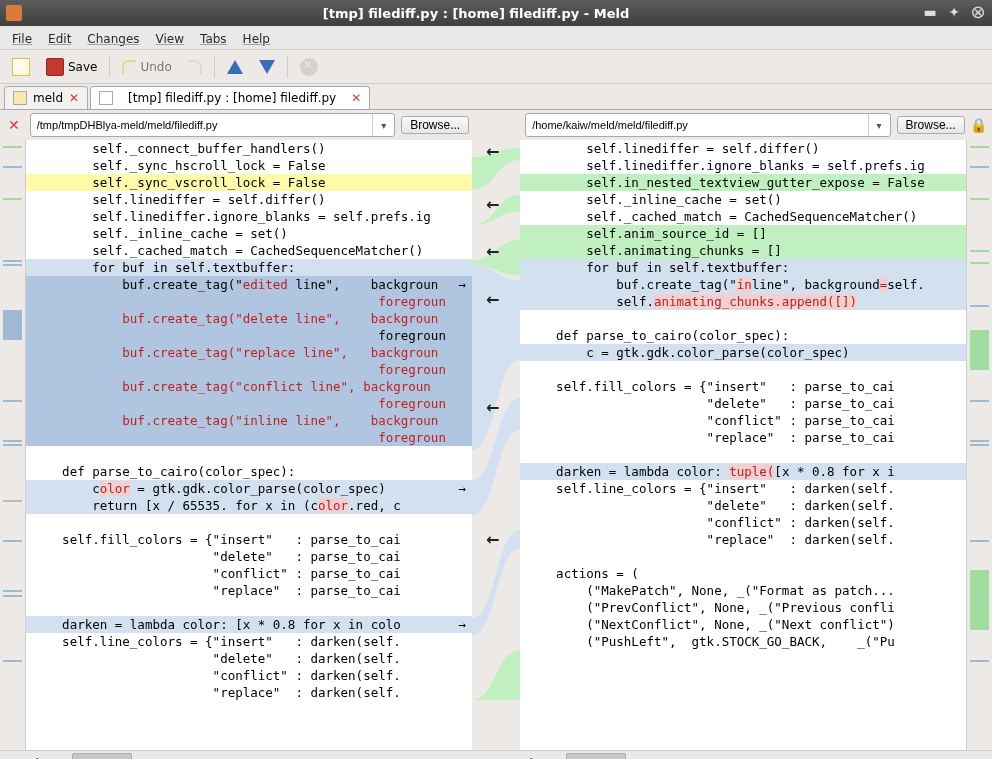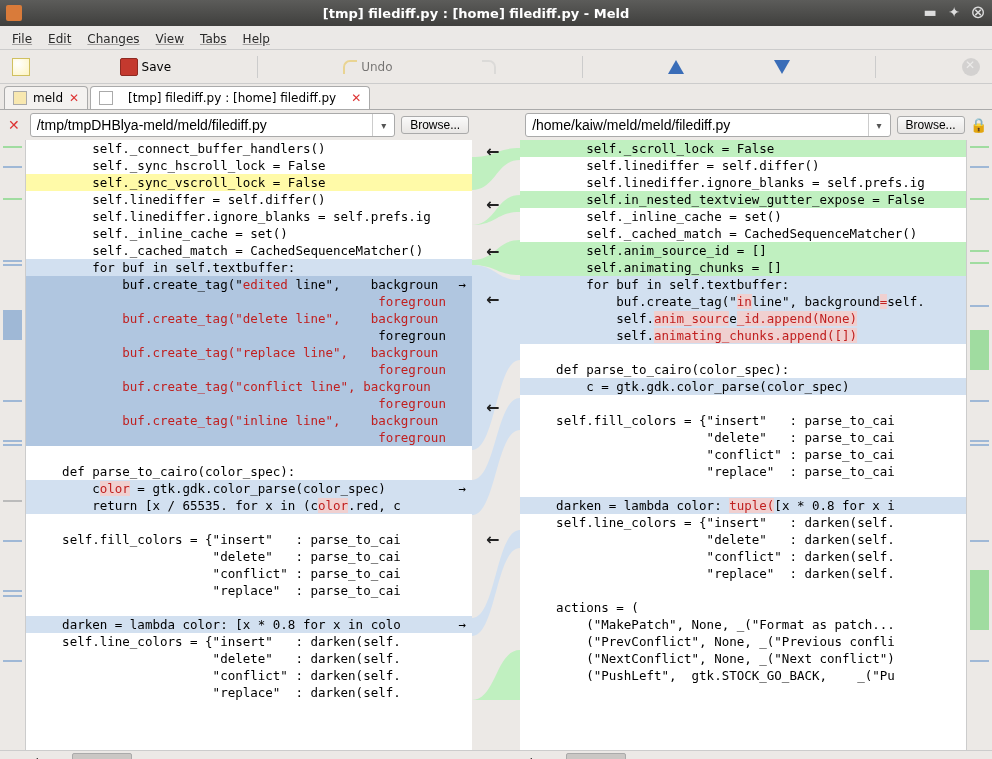--- a/index.html
+++ b/index.html
@@ -7,21 +7,21 @@
   
   .titlebar { background: linear-gradient(#5c5c5a, #3f3f3d); height: 26px; display: flex; align-items: center; color: #fff; padding: 0 6px; }
   .titlebar .icon { width: 16px; height: 16px; background: #d97b3a; border-radius: 2px; margin-right: 8px; }
   .titlebar .title { flex: 1; text-align: center; font-weight: bold; font-size: 13px; }
   .win-btns { display: flex; gap: 8px; }
   .win-btn { width: 16px; height: 16px; display: inline-block; color: #ddd; font-size: 14px; line-height: 14px; text-align: center; cursor: pointer; }
   
   .menubar { background: #ebe9e7; height: 24px; display: flex; align-items: flex-end; padding: 0 4px; border-bottom: 1px solid #ccc; }
   .menu-item { padding: 3px 8px; text-decoration: underline; text-decoration-color: rgba(0,0,0,0.3); color: #2a2a2a; cursor: pointer; }
   
-  .toolbar { background: #ece9e6; height: 34px; display: flex; align-items: center; padding: 0 6px; border-bottom: 1px solid #ccc; gap: 4px; justify-content: space-between; }
+  .toolbar { background: #ece9e6; height: 34px; display: flex; align-items: center; padding: 0 6px; border-bottom: 1px solid #ccc; gap: 4px; }
   .tool-btn { display: flex; align-items: center; gap: 4px; padding: 4px 6px; border-radius: 3px; cursor: pointer; }
   .tool-btn.disabled { opacity: 0.5; cursor: default; }
   .tool-sep { width: 1px; height: 22px; background: #ccc; margin: 0 2px; }
   .ico { width: 18px; height: 18px; display: inline-block; }
   .ico-new { background: radial-gradient(circle at 30% 30%, #fff, #fdf4c1); border:1px solid #d0c060; }
   .ico-save { background: #c4392e; border-radius: 2px; border:1px solid #8e2a22;}
   .ico-undo { border: 2px solid #e8c040; border-right: none; border-bottom: none; border-radius: 50% 0 0 0; width:14px; height:14px; }
   .ico-redo { border: 2px solid #ccc; border-left: none; border-bottom: none; border-radius: 0 50% 0 0; width:14px; height:14px; }
   .arrow-up { width: 0; height: 0; border-left: 8px solid transparent; border-right: 8px solid transparent; border-bottom: 14px solid #3a6db8; }
   .arrow-down { width: 0; height: 0; border-left: 8px solid transparent; border-right: 8px solid transparent; border-top: 14px solid #3a6db8; }
@@ -29,21 +29,21 @@
   .ico-stop::before { content:'✕'; color:#eee; position:absolute; top:0; left:3px; font-size:12px; }
   
   .tabbar { background: #ece9e6; height: 26px; display: flex; align-items: flex-end; padding: 0 4px; border-bottom: 1px solid #aaa; }
   .tab { background: #f4f2f0; border: 1px solid #aaa; border-bottom: none; border-radius: 4px 4px 0 0; padding: 4px 8px; display: flex; align-items: center; gap: 6px; margin-right: 2px; font-size: 12px; cursor: pointer; }
   .tab .close-x { color: #d33; font-weight: bold; cursor: pointer; }
   .tab .file-ico { width:14px; height:14px; background:#fff; border:1px solid #aaa; }
   
   .pathrow { background: #ece9e6; height: 30px; display: flex; align-items: center; padding: 3px 4px; gap: 6px; }
   .path-close { color: #d33; font-weight: bold; font-size: 14px; cursor: pointer; padding: 0 4px;}
   .path-input-wrap { flex: 1; display: flex; border: 1px solid #aaa; background: #fff; border-radius: 3px; height: 24px; }
-  .path-input { flex: 1; border: none; padding: 10px 6px; font-size: 14px; outline: none; background: transparent; }
+  .path-input { flex: 1; border: none; padding: 10px 6px; font-size: 11px; outline: none; background: transparent; }
   .path-dd { width: 22px; border-left: 1px solid #ccc; display:flex; align-items:center; justify-content:center; cursor:pointer; }
   .browse-btn { border: 1px solid #aaa; background: linear-gradient(#fafafa,#e8e6e4); padding: 1px 8px; border-radius: 3px; cursor: pointer; font-size:12px; }
   
   .diff-area { display: flex; height: 610px; background: #eee; }
   .minimap { width: 26px; background: #ece9e6; position: relative; border-right:1px solid #ccc; }
   .minimap.right { border-right:none; border-left:1px solid #ccc;}
   .mm-line { position:absolute; left:3px; right:3px; height:2px; }
   .mm-blue { background:#9fb8d6; }
   .mm-green { background:#a0dca0; }
   .mm-grey { background:#bbb; }
@@ -217,31 +217,29 @@
     <span class="garrow" style="top:2px;">←</span>
     <span class="garrow" style="top:55px;">←</span>
     <span class="garrow" style="top:102px;">←</span>
     <span class="garrow" style="top:150px;">←</span>
     <span class="garrow" style="top:258px;">←</span>
     <span class="garrow" style="top:390px;">←</span>
   </div>
 
   <div class="pane">
     <div class="code-content">
-      <div class="line bg-green">        self._scroll_lock = False</div>
       <div class="line">        self.linediffer = self.differ()</div>
       <div class="line">        self.linediffer.ignore_blanks = self.prefs.ig</div>
       <div class="line bg-green">        self.in_nested_textview_gutter_expose = False</div>
       <div class="line">        self._inline_cache = set()</div>
       <div class="line">        self._cached_match = CachedSequenceMatcher()</div>
       <div class="line bg-green">        self.anim_source_id = []</div>
       <div class="line bg-green">        self.animating_chunks = []</div>
       <div class="line bg-blue">        for buf in self.textbuffer:</div>
       <div class="line bg-blue"><span>            buf.create_tag("</span><span class="hl-redtxt">in</span><span>line", background</span><span class="hl-redtxt">=</span><span>self.</span></div>
-      <div class="line bg-blue"><span>            self.</span><span class="hl-redtxt">anim_sourc</span><span>e</span><span class="hl-redtxt">_id.append(None)</span></div>
       <div class="line bg-blue"><span>            self.</span><span class="hl-redtxt">animating_chunks.append([])</span></div>
       <div class="line"></div>
       <div class="line">    def parse_to_cairo(color_spec):</div>
       <div class="line bg-blue">        c = gtk.gdk.color_parse(color_spec)</div>
       <div class="line"></div>
       <div class="line">    self.fill_colors = {"insert"   : parse_to_cai</div>
       <div class="line">                        "delete"   : parse_to_cai</div>
       <div class="line">                        "conflict" : parse_to_cai</div>
       <div class="line">                        "replace"  : parse_to_cai</div>
       <div class="line"></div>

